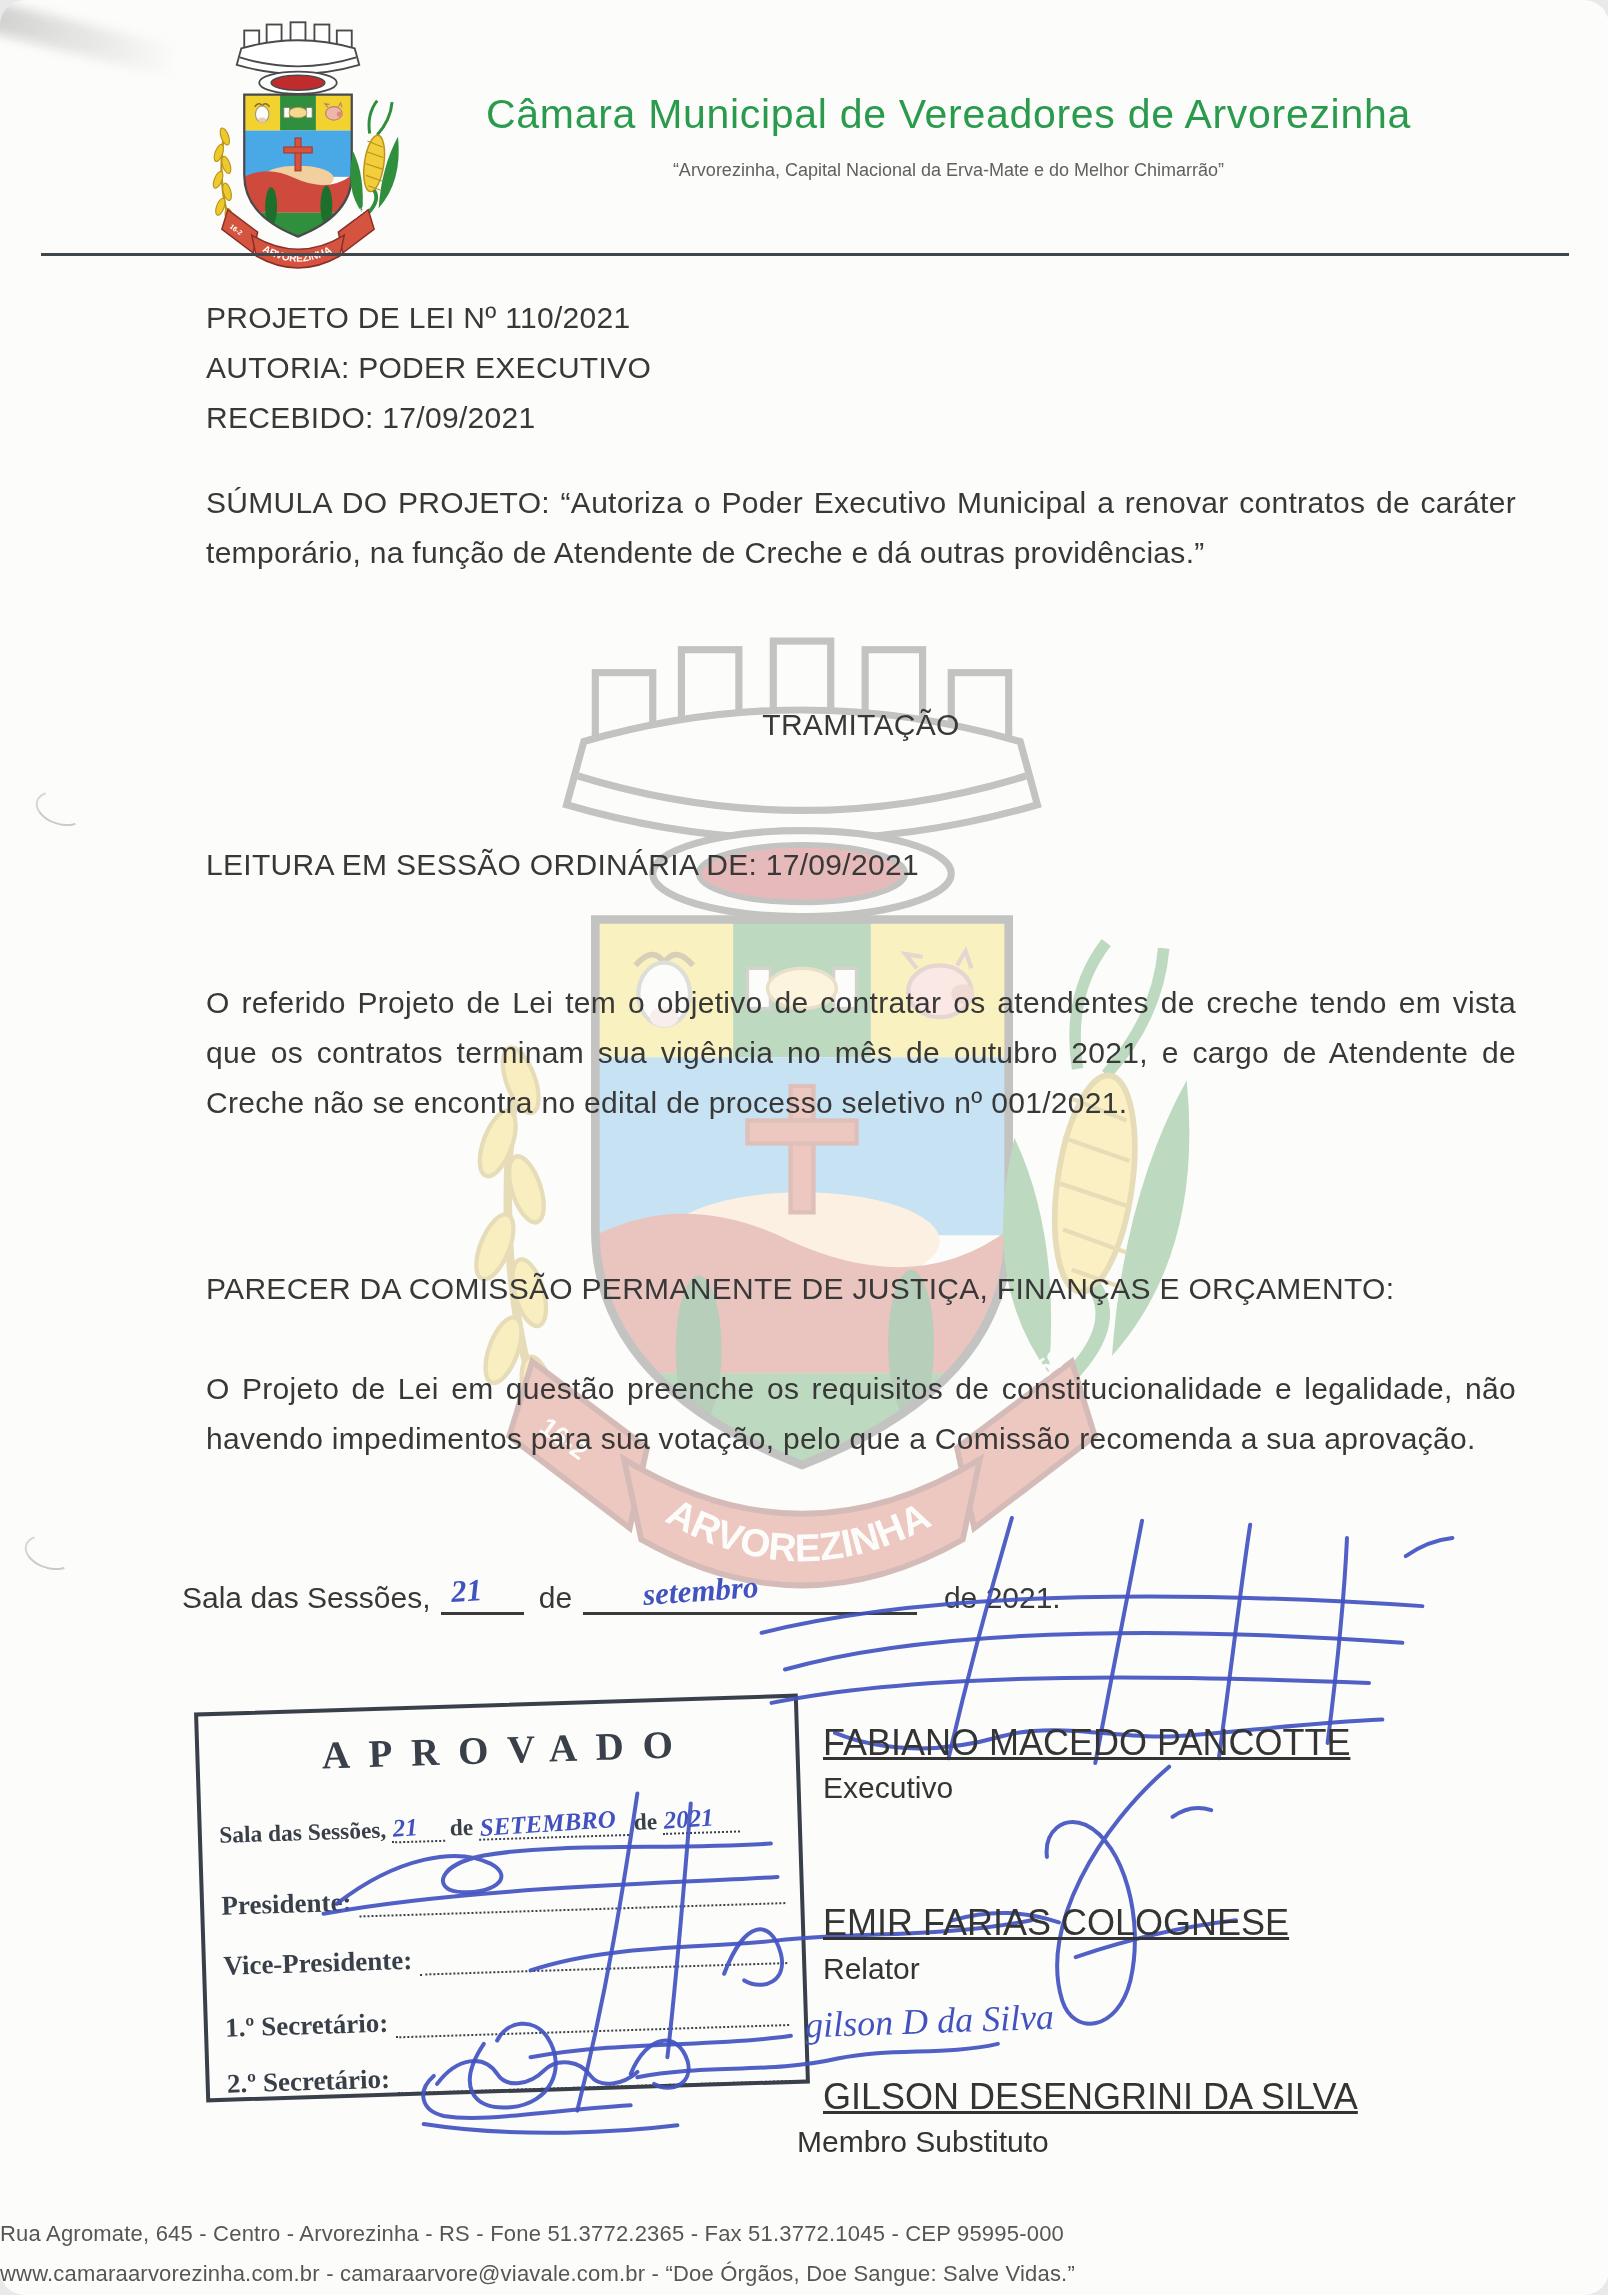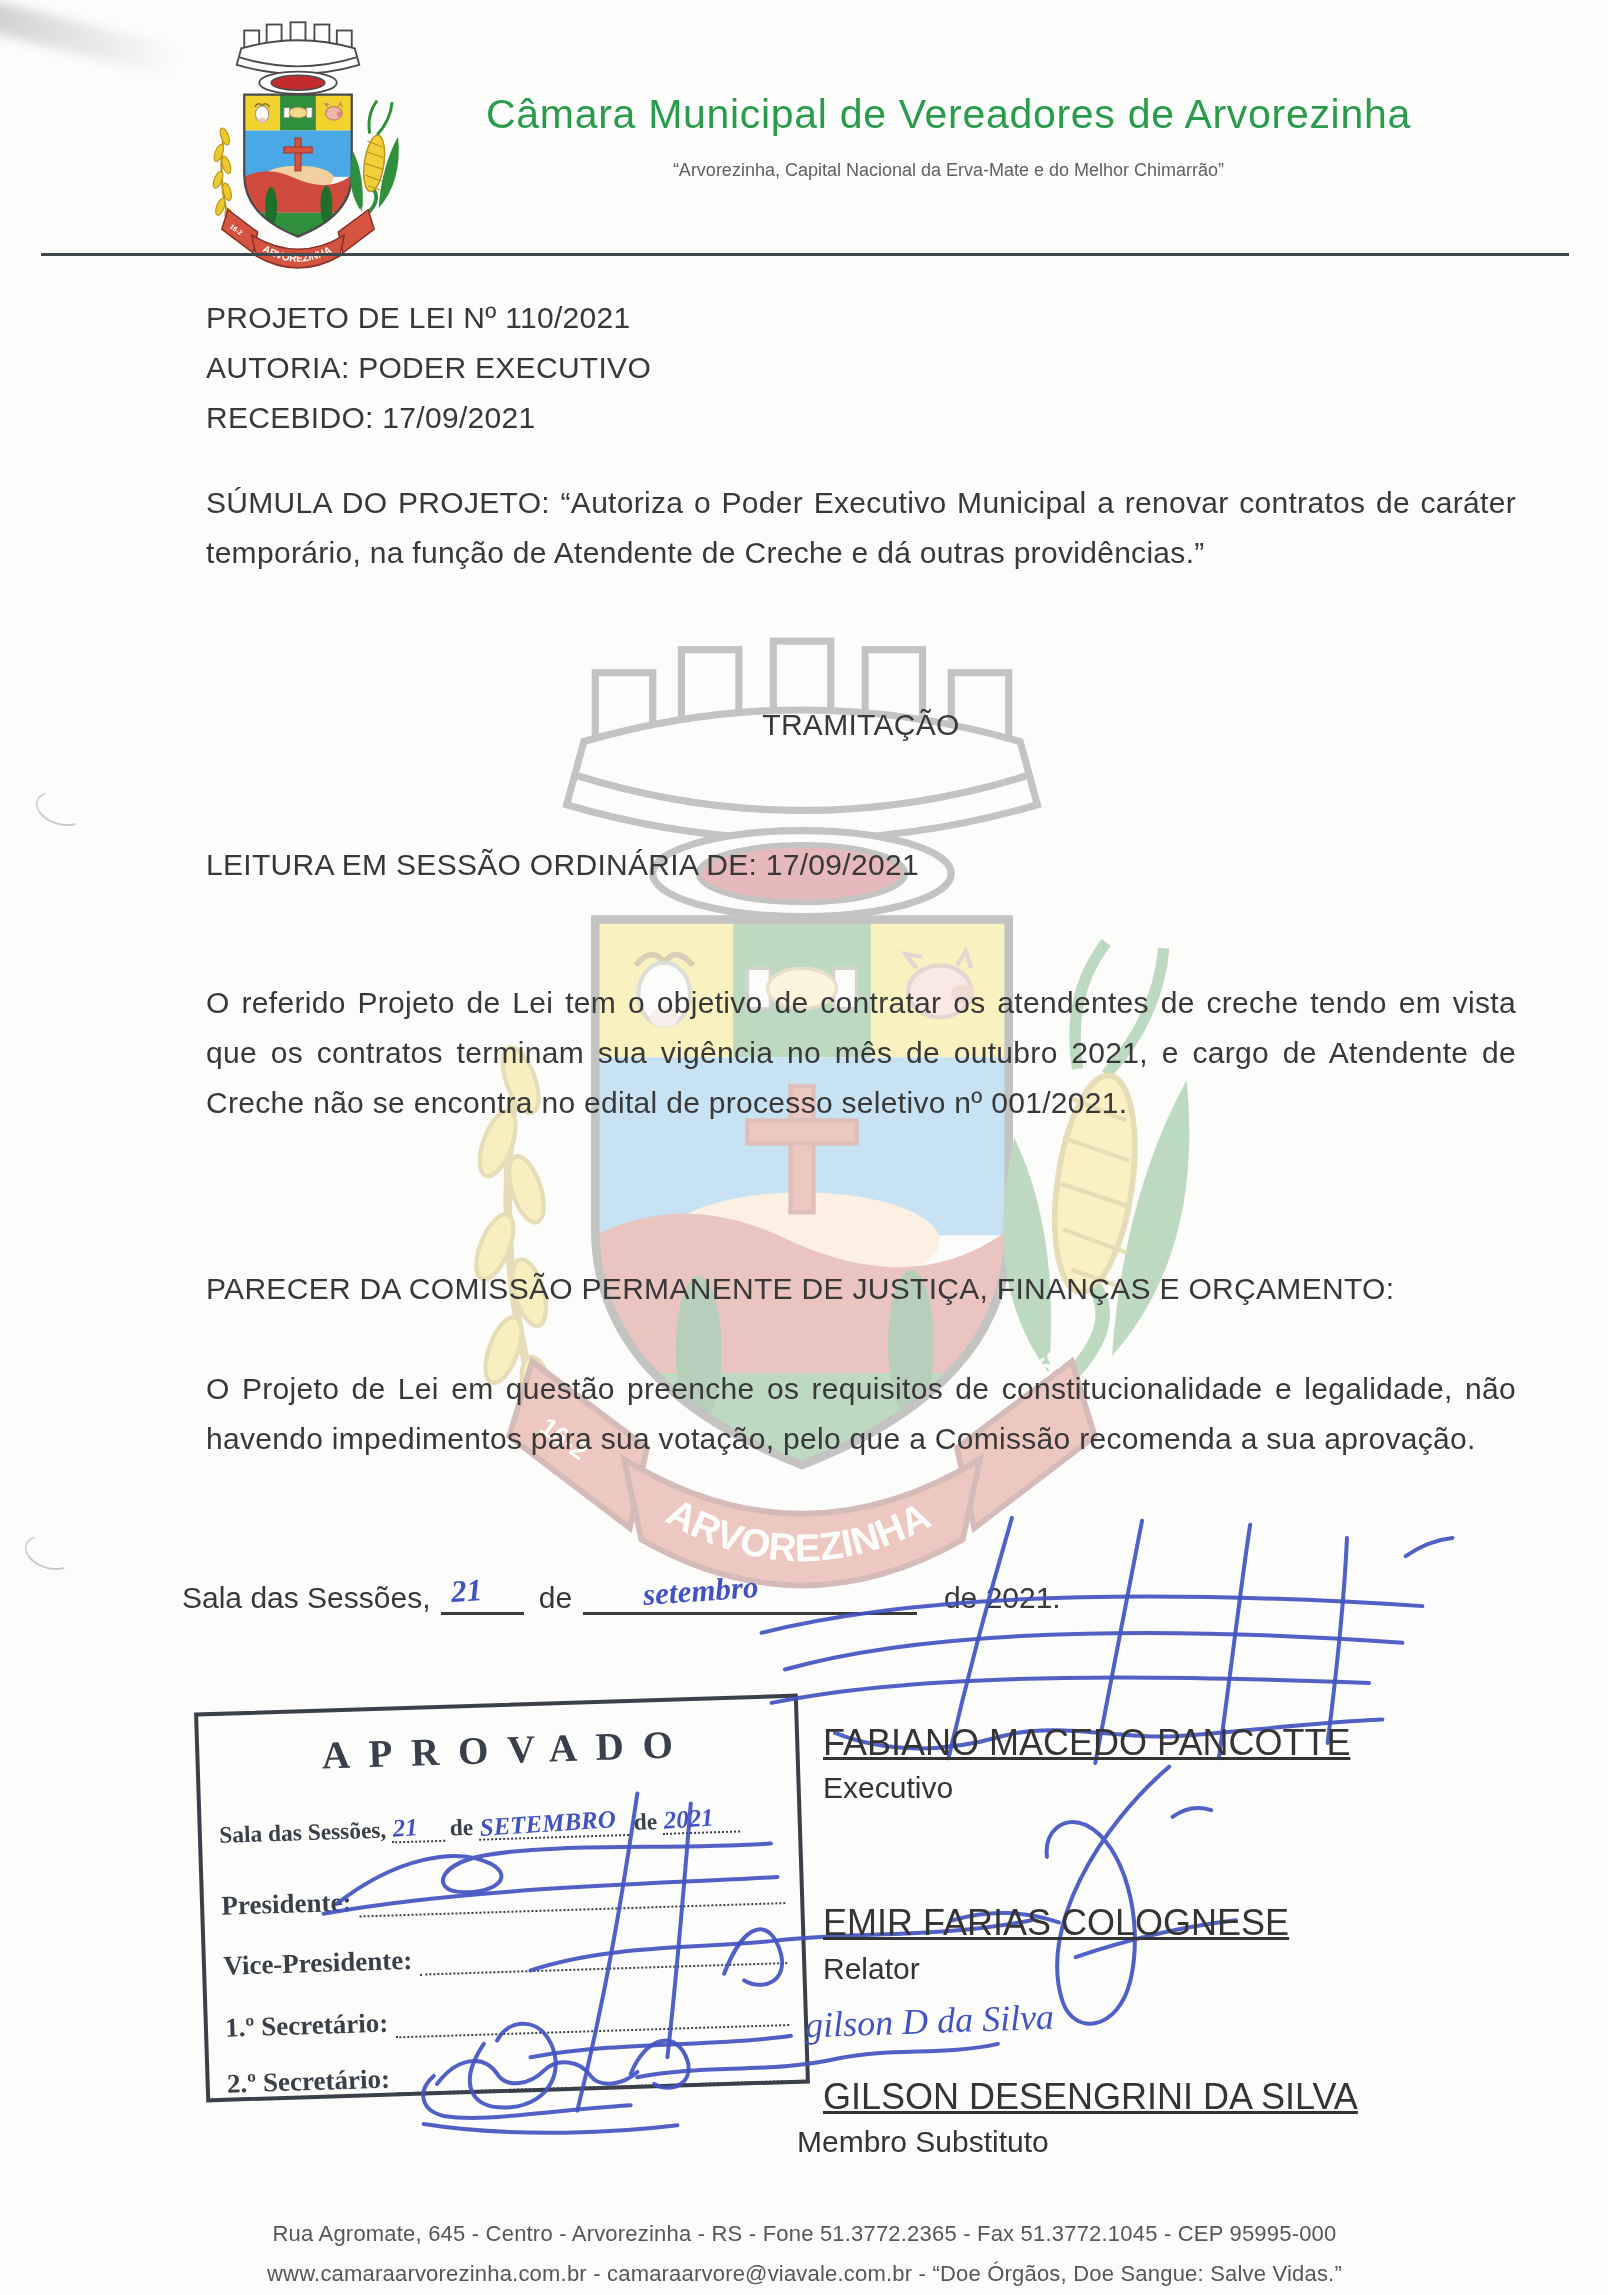--- a/index.html
+++ b/index.html
@@ -1,17 +1,17 @@
 <!DOCTYPE html>
 <html style="font-size:10.7px"><head>
 <meta charset="utf-8">
 <style>
   html,body{margin:0;padding:0;background:#e9e9e9;}
   .page{position:relative;width:1609px;height:2295px;background:#fcfcfa;overflow:hidden;
-        font-family:"Liberation Sans",sans-serif;color:#3a3a3a;}
+        font-family:"Liberation Sans",sans-serif;color:#3a3a3a;border-radius:25px;}
   .abs{position:absolute;}
   .body-text{font-size:30px;line-height:50px;color:#383838;letter-spacing:0.3px;margin-left:24px;}
   .justify{text-align:justify;}
   .doc-block{left:182px;width:1310px;}
   .center{text-align:center;}
   .h-title{font-size:41px;color:#2a9b4c;letter-spacing:0.7px;}
   .h-sub{font-size:18px;color:#606060;}
   .rule{left:41px;top:253px;width:1528px;height:3.3px;background:#3f474c;}
   .sala-row{display:flex;align-items:flex-end;font-size:30px;color:#383838;}
   .u-blank{position:relative;border-bottom:3.3px solid #3a3a3a;height:36px;margin-left:10.7px;}
@@ -25,21 +25,21 @@
   .stamp-row{position:absolute;left:17.4px;right:14.7px;display:flex;align-items:flex-end;font-size:27px;}
   .stamp-date{font-size:23.4px;}
   .blank{position:relative;border-bottom:2.7px dotted #3a4049;height:29px;margin:0 5.3px;flex-shrink:0;}
   .dotfill{flex:1;border-bottom:2.7px dotted #3a4049;height:29px;margin-left:8px;}
   .hw{position:absolute;left:1.3px;bottom:-1.3px;color:#4252c0;font-family:"Liberation Serif",serif;
       font-style:italic;font-size:25px;white-space:nowrap;transform:rotate(-2deg);font-weight:600;}
   .sig-name{font-size:36px;color:#343434;text-decoration:underline;}
   .sig-role{font-size:30px;color:#343434;}
   .gilson-note{font-size:36px;color:#4252c0;font-family:"Liberation Serif",serif;font-style:italic;
                transform:rotate(-2deg);white-space:nowrap;}
-  .footer-line{left:0;width:1609px;text-align:center;font-size:22px;color:#565656;letter-spacing:0.2px;}
+  .footer-line{left:0;width:1609px;font-size:22px;color:#565656;letter-spacing:0.2px;}
   .ink{fill:none;stroke:#4252c0;stroke-width:6;stroke-linecap:round;stroke-linejoin:round;opacity:.92;}
   .smudge{left:-20px;top:23px;width:200px;height:31px;
           background:linear-gradient(90deg,rgba(120,120,120,.35),rgba(200,200,200,0));
           transform:rotate(14deg);filter:blur(5.3px);}
   .arc-mark{width:47px;height:29px;border:2.7px solid transparent;border-bottom-color:#c6cbcb;
             border-left-color:#d2d6d6;border-radius:50%;transform:rotate(18deg);}
   svg{display:block;}
 </style>
 </head>
 <body>

